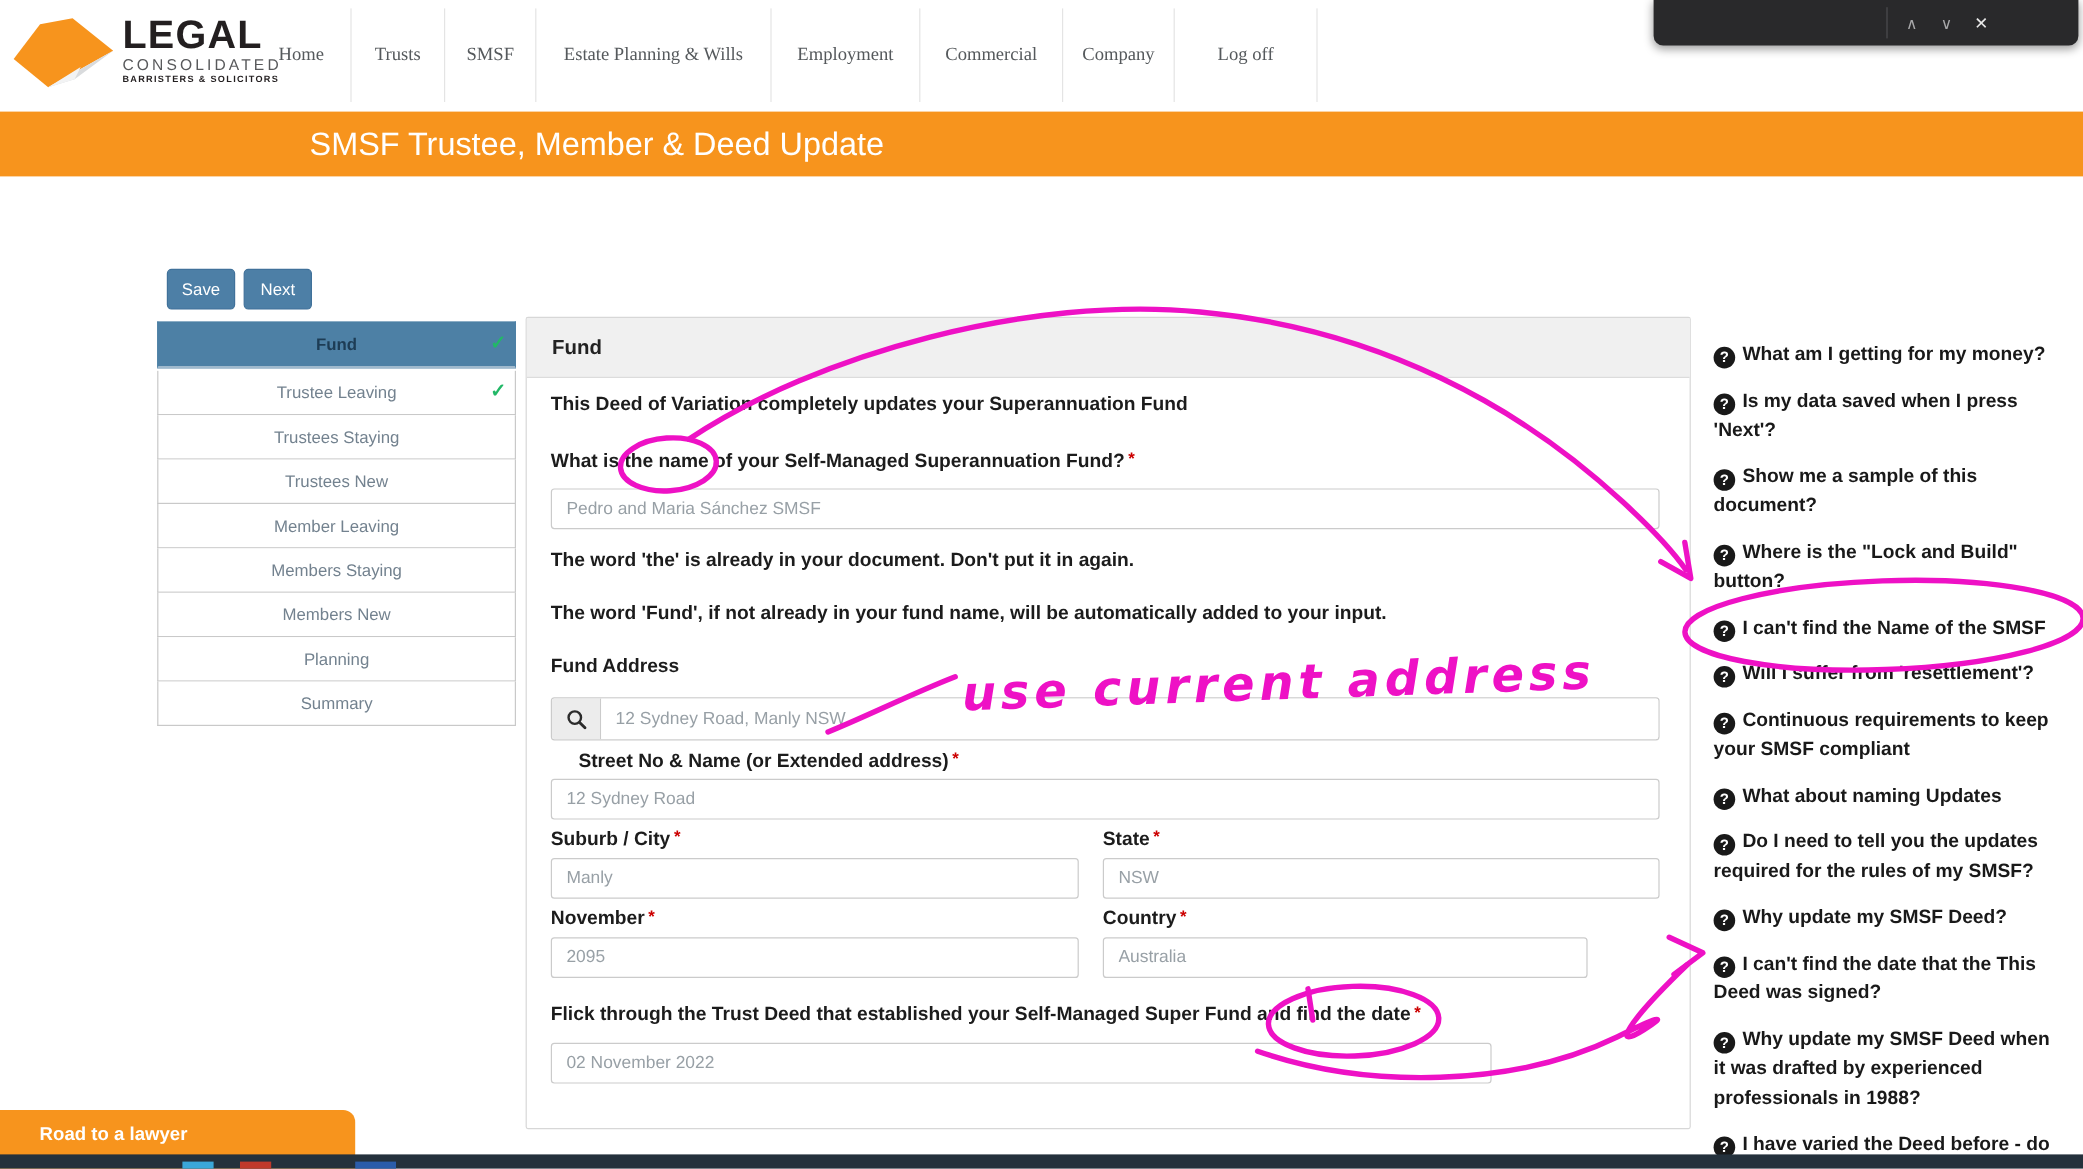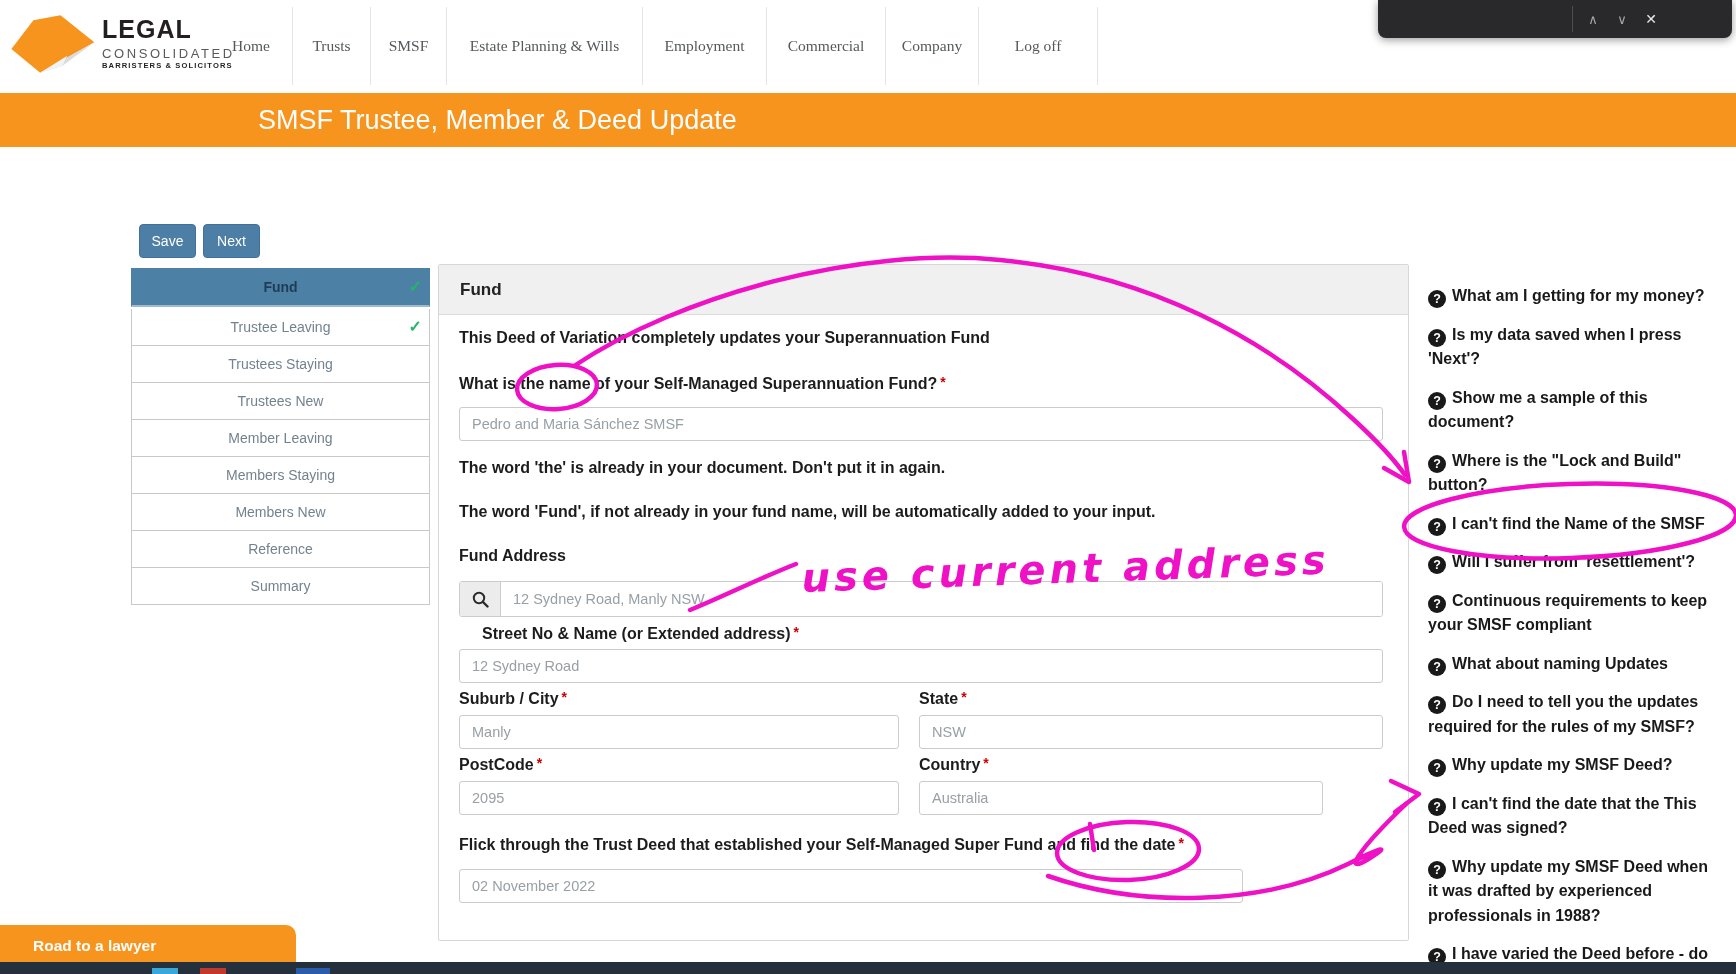--- a/index.html
+++ b/index.html
@@ -5,21 +5,21 @@
   html,body{margin:0;padding:0;}
   body{
     width:1736px;height:974px;position:relative;overflow:hidden;
     background:#ffffff;font-family:"Liberation Sans",sans-serif;
   }
   
   .topnav{position:absolute;left:0;top:0;width:1736px;height:93px;background:#fff;}
   .brand{position:absolute;left:8px;top:4px;width:270px;height:80px;cursor:pointer;}
   .brand svg{position:absolute;left:0;top:2px;}
   .brand-text{position:absolute;left:94px;top:8px;color:#231f20;}
-  .brand-l1{font-size:25px;font-weight:800;letter-spacing:1px;line-height:34px;}
+  .brand-l1{font-size:33px;font-weight:800;letter-spacing:1px;line-height:34px;}
   .brand-l2{font-size:13px;color:#58595b;letter-spacing:2.6px;font-weight:500;line-height:15px;}
   .brand-l3{font-size:7.6px;font-weight:700;letter-spacing:1.1px;line-height:10px;}
   .navmenu{position:absolute;left:210px;top:7px;height:78px;display:flex;font-family:Liberation Serif, serif;}
   .nav-item{display:flex;align-items:center;justify-content:center;
     border-right:1px solid #e4e4e4;color:#55595c;font-size:15.5px;cursor:pointer;}
   .nav-item:nth-child(1){width:82px;}
   .nav-item:nth-child(2){width:77px;}
   .nav-item:nth-child(3){width:75px;}
   .nav-item:nth-child(4){width:195px;}
   .nav-item:nth-child(5){width:123px;}
@@ -140,21 +140,21 @@
   <div class="step">
     <span>Member Leaving</span>
   </div>
   <div class="step">
     <span>Members Staying</span>
   </div>
   <div class="step">
     <span>Members New</span>
   </div>
   <div class="step">
-    <span>Reference</span>
+    <span>Planning</span>
   </div>
   <div class="step">
     <span>Summary</span>
   </div>
 </div>
 
 <div class="panel">
   <div class="panel-header">Fund</div>
 
   <div class="p-abs lbl" style="left:20px;top:64px;">This Deed of Variation completely updates your Superannuation Fund</div>
@@ -186,21 +186,21 @@
   <div class="p-abs lbl" style="left:20px;top:424px;">
     <span>Suburb / City</span><span class="req">*</span>
   </div>
   <div class="p-abs lbl" style="left:480px;top:424px;">
     <span>State</span><span class="req">*</span>
   </div>
   <input class="p-abs tin" style="left: 20px; top: 450px; width: 440px;" value="Manly">
   <input class="p-abs tin" style="left: 480px; top: 450px; width: 464px;" value="NSW">
 
   <div class="p-abs lbl" style="left:20px;top:490px;">
-    <span>PostCode</span><span class="req">*</span>
+    <span>November</span><span class="req">*</span>
   </div>
   <div class="p-abs lbl" style="left:480px;top:490px;">
     <span>Country</span><span class="req">*</span>
   </div>
   <input class="p-abs tin" style="left: 20px; top: 516px; width: 440px;" value="2095">
   <input class="p-abs tin" style="left: 480px; top: 516px; width: 404px;" value="Australia">
 
   <div class="p-abs lbl" style="left:20px;top:570px;">
     <span>Flick through the Trust Deed that established your Self-Managed Super Fund and find the date</span><span class="req">*</span>
   </div>

